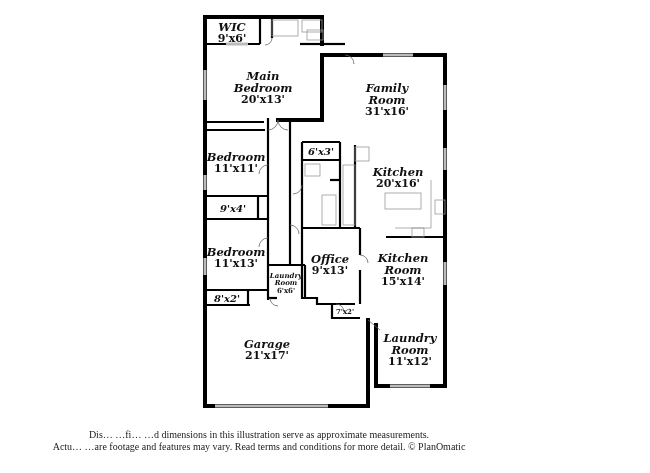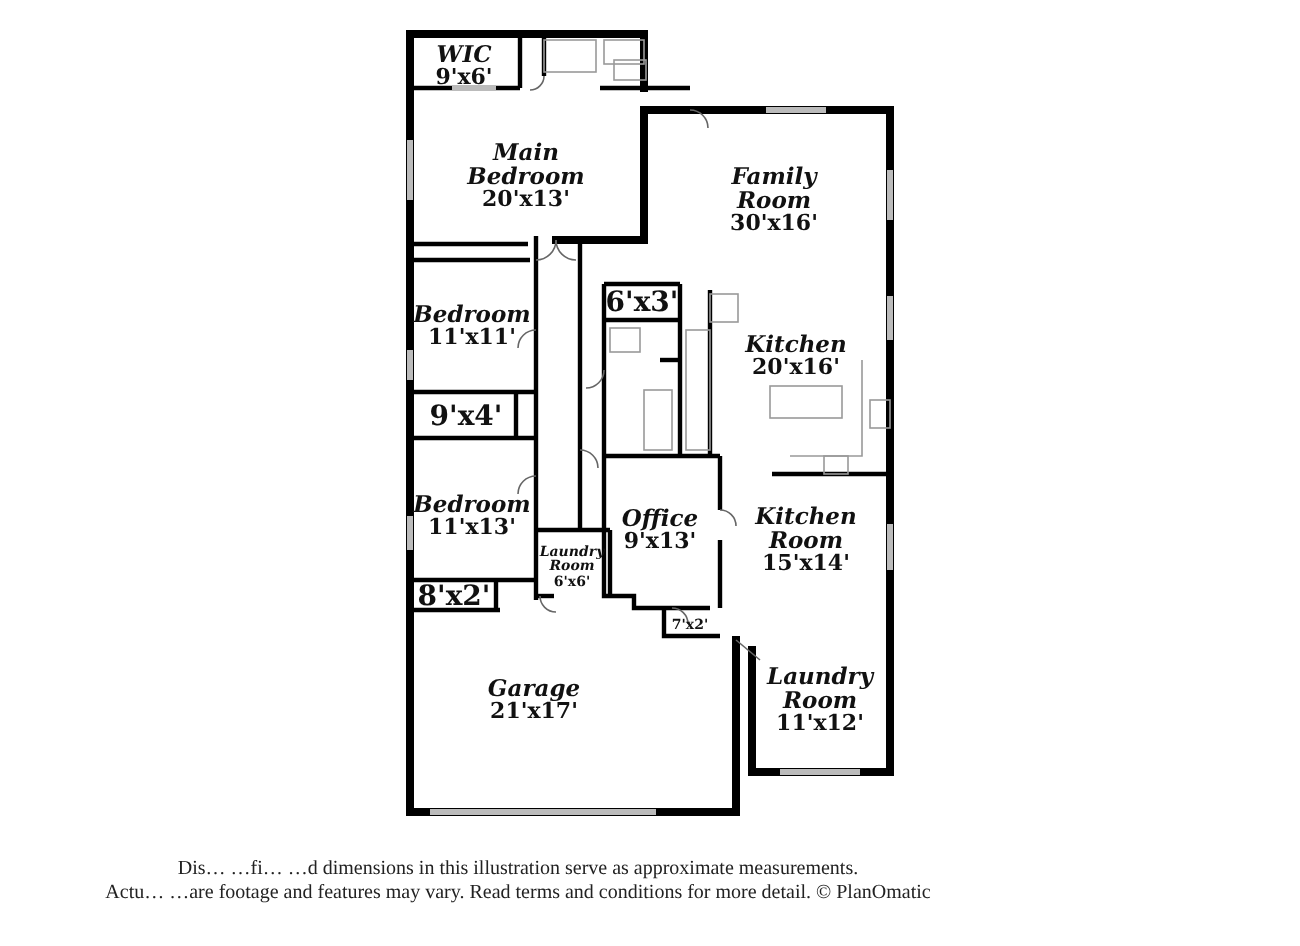--- a/index.html
+++ b/index.html
@@ -3,21 +3,21 @@
 <meta charset="utf-8">
 <style>
   html, body { margin:0; padding:0; background:#ffffff; }
   body { width:650px; height:473px; position:relative; overflow:hidden; font-family:"DejaVu Serif","Liberation Serif",serif; }
   #plan { position:absolute; left:0; top:0; width:650px; height:473px; }
   .lbl { position:absolute; text-align:center; font-weight:bold; color:#111; line-height:1.05; transform:translate(-50%,-50%); white-space:nowrap; }
   .lbl .n { display:block; font-size:11.5px;font-style:italic; }
   .lbl .d { display:block; font-size:11px; }
   .lbl.sm .n { font-size:7px; }
   .lbl.sm .d { font-size:7px; }
-  .lbl.xs .d { font-size:14px; }
+  .lbl.xs .d { font-size:10px;font-style:italic; }
   .footer { position:absolute; left:0; width:518px; text-align:center; font-family:"Liberation Serif",serif; font-size:10px; color:#222; }
 </style>
 </head>
 <body>
 
 <svg id="plan" viewBox="0 0 650 473" xmlns="http://www.w3.org/2000/svg">
   <g stroke="#000" stroke-width="4" fill="none" stroke-linecap="square">
 
     <path d="M205 17 L322 17 L322 44"></path>
     <path d="M205 17 L205 406 L368 406 L368 320"></path>
@@ -119,21 +119,21 @@
   <span class="d">9'x6'</span>
 </div>
 <div class="lbl" style="left:263px;top:88px">
   <span class="n">Main</span>
   <span class="n">Bedroom</span>
   <span class="d">20'x13'</span>
 </div>
 <div class="lbl" style="left:387px;top:100px">
   <span class="n">Family</span>
   <span class="n">Room</span>
-  <span class="d">30'x16'</span>
+  <span class="d">31'x16'</span>
 </div>
 <div class="lbl" style="left:236px;top:163px">
   <span class="n">Bedroom</span>
   <span class="d">11'x11'</span>
 </div>
 <div class="lbl xs" style="left:321px;top:152px">
   <span class="d">6'x3'</span>
 </div>
 <div class="lbl" style="left:398px;top:178px">
   <span class="n">Kitchen</span>

